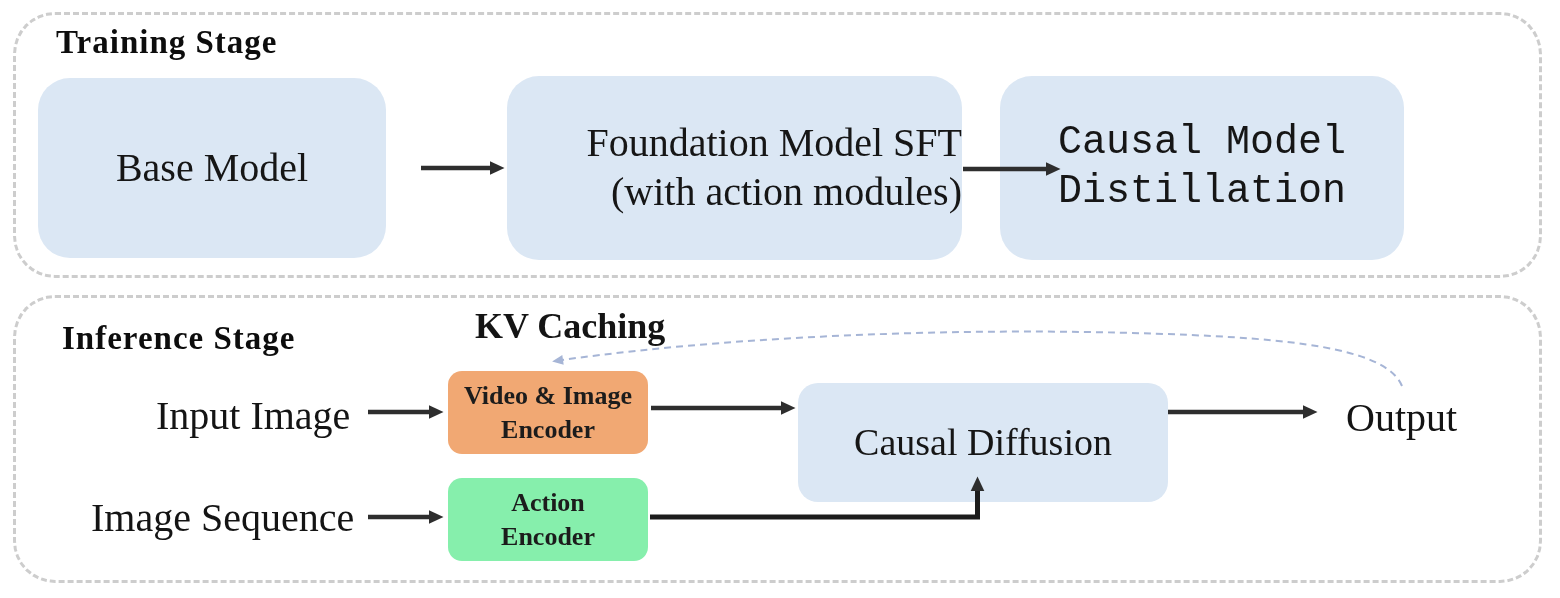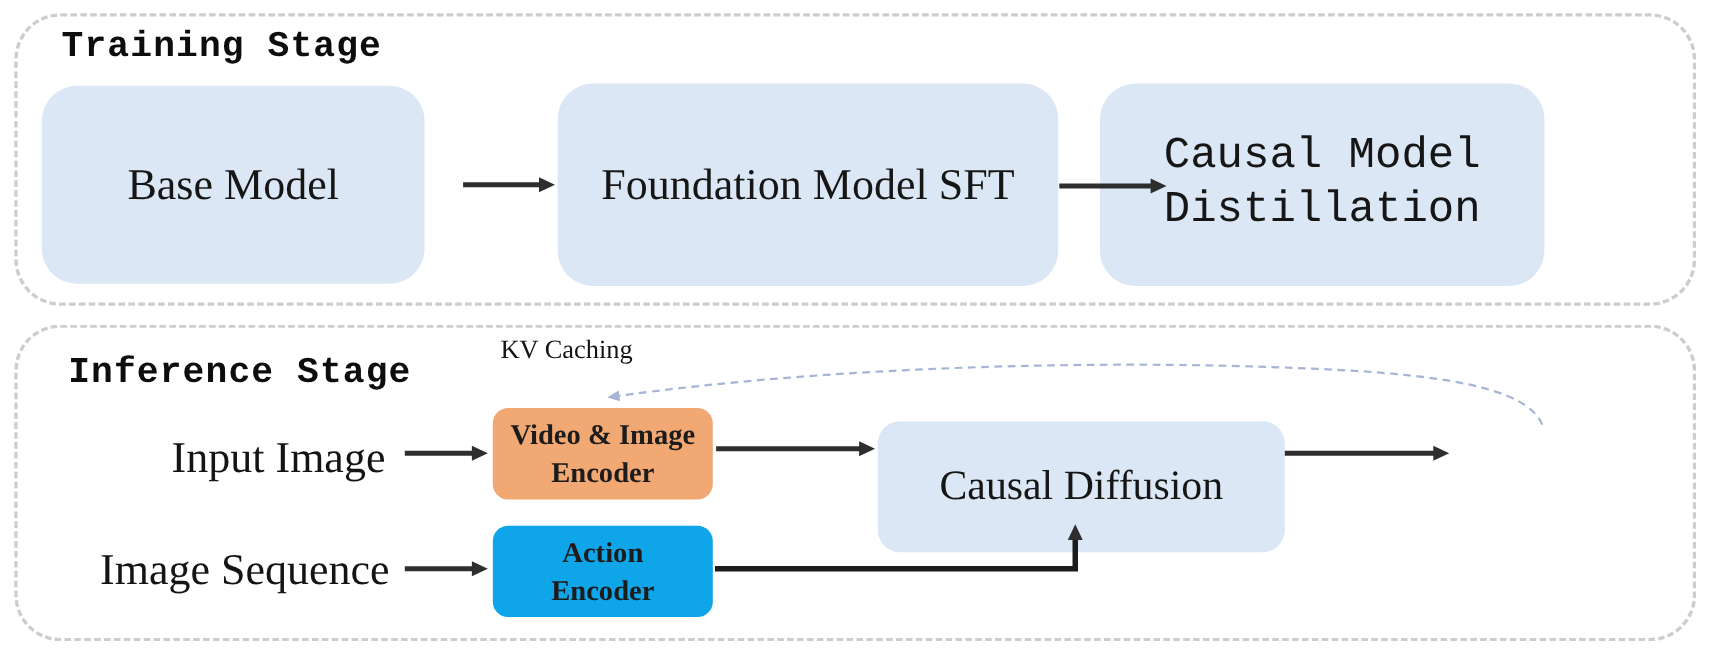--- a/index.html
+++ b/index.html
@@ -16,21 +16,21 @@
     border: 3px dashed #cdcdcd;
     border-radius: 42px;
     box-sizing: border-box;
     background: transparent;
   }
   .stage.training { left: 13px; top: 12px; width: 1529px; height: 266px; }
   .stage.inference { left: 13px; top: 295px; width: 1529px; height: 288px; }
   .stage-title {
     position: absolute;
     margin: 0;
-    font-family: Liberation Mono, monospace;
+    font-family: Liberation Serif, serif;
     font-weight: 700;
     font-size: 33px;
     letter-spacing: 1px;
     color: #0d0d0d;
     white-space: nowrap;
   }
   .title-training { left: 56px; top: 24px; }
   .title-inference { left: 62px; top: 320px; }
   .box {
     position: absolute;
@@ -39,44 +39,44 @@
     align-items: center;
     justify-content: center;
     box-sizing: border-box;
     text-align: center;
     color: #161616;
   }
   .box.blue { background: #dbe7f4; }
   .box-line { display: block; }
   .big-box { font-size: 40px; line-height: 1.22; border-radius: 32px; }
   .box-base     { left: 38px;  top: 78px; width: 348px; height: 180px; }
-  .box-sft      { left: 507px; top: 76px; width: 455px; height: 184px; }
+  .box-sft      { left: 507px; top: 76px; width: 455px; height: 184px; align-items: flex-end; }
   .box-distill  { left: 1000px; top: 76px; width: 404px; height: 184px; font-family: Liberation Mono, monospace; }
   .box-causal   { left: 798px; top: 353px; width: 370px; height: 119px;
                   font-size: 38px; line-height: 1.25; border-radius: 20px; margin-top: 30px; }
   .encoder-box {
     font-weight: 700;
     font-size: 26px;
     line-height: 1.3;
     border-radius: 14px;
     color: #1c1c1c;
     text-align: right;
   }
   .box-video-enc  { left: 448px; top: 371px; width: 200px; height: 83px; background: #f1a873; }
-  .box-action-enc { left: 448px; top: 478px; width: 200px; height: 83px; background: #0ea5e9; }
+  .box-action-enc { left: 448px; top: 478px; width: 200px; height: 83px; background: #86efac; }
   .flow-label {
     position: absolute;
     font-size: 40px;
     color: #141414;
     white-space: nowrap;
   }
   .label-input    { left: 156px; top: 392px; }
   .label-action   { left: 91px;  top: 494px; }
   .label-output   { left: 1346px; top: 394px; }
-  .label-kv       { left: 455px; top: 305px; font-size: 24px; }
+  .label-kv       { left: 475px; top: 305px; font-size: 36px; font-weight: bold; }
   .overlay {
     position: absolute;
     left: 0; top: 0;
     width: 1560px; height: 598px;
     pointer-events: none;
   }
 </style>
 </head>
 <body>
 
@@ -86,28 +86,30 @@
   <div class="stage inference"></div>
 
   <h2 class="stage-title title-training">Training Stage</h2>
   <h2 class="stage-title title-inference">Inference Stage</h2>
 
   <div class="box blue big-box box-base">
     <span class="box-line">Base Model</span>
   </div>
   <div class="box blue big-box box-sft">
     <span class="box-line">Foundation Model SFT</span>
+    <span class="box-line">(with action modules)</span>
   </div>
   <div class="box blue big-box box-distill">
     <span class="box-line">Causal Model Distillation</span>
   </div>
 
   <div class="flow-label label-kv">KV Caching</div>
   <div class="flow-label label-input">Input Image</div>
   <div class="flow-label label-action">Image Sequence</div>
+  <div class="flow-label label-output">Output</div>
 
   <div class="box encoder-box box-video-enc">
     <span class="box-line">Video &amp; Image</span>
     <span class="box-line">Encoder</span>
   </div>
   <div class="box encoder-box box-action-enc">
     <span class="box-line">Action</span>
     <span class="box-line">Encoder</span>
   </div>
   <div class="box blue box-causal">

